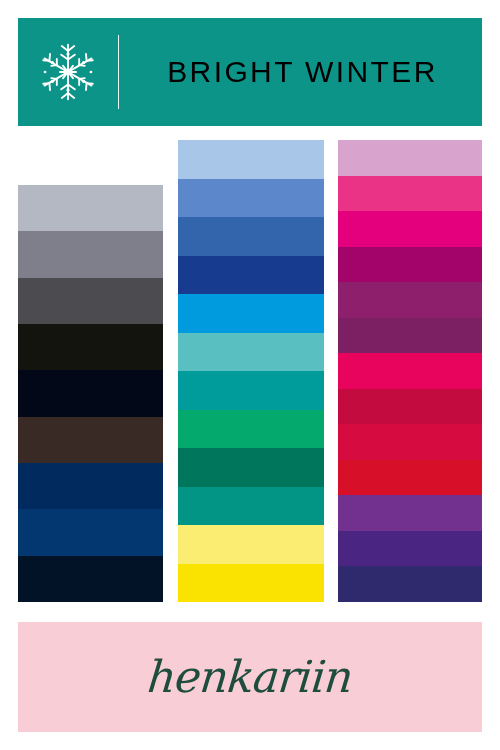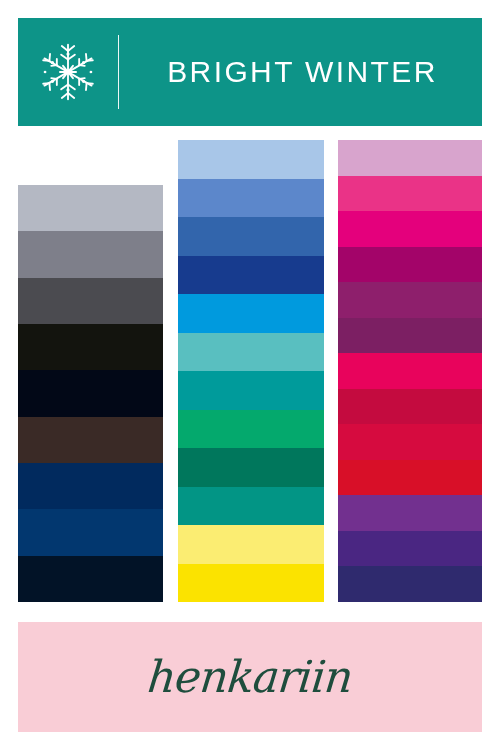--- a/index.html
+++ b/index.html
@@ -198,21 +198,21 @@
           <circle cx="75" cy="65" r="2.6"></circle>
           <circle cx="13" cy="50" r="2.2"></circle>
           <circle cx="87" cy="50" r="2.2"></circle>
         </g>
       </svg>
     </div>
 
     <div class="header-divider"></div>
 
     <div class="header-title-wrap">
-      <span class="header-title" style="color: #ffffff;">BRIGHT WINTER</span>
+      <span class="header-title" style="color: #000000;">BRIGHT WINTER</span>
     </div>
   </div>
 
   <div class="palette">
     <div class="swatch-column" id="column-neutrals">
         <div class="swatch" title="#b4b8c3" style="background: rgb(180, 184, 195);"></div>
         <div class="swatch" title="#7e7f8a" style="background: rgb(126, 127, 138);"></div>
         <div class="swatch" title="#4b4b50" style="background: rgb(75, 75, 80);"></div>
         <div class="swatch" title="#13140e" style="background: rgb(19, 20, 14);"></div>
         <div class="swatch" title="#020817" style="background: rgb(2, 8, 23);"></div>

